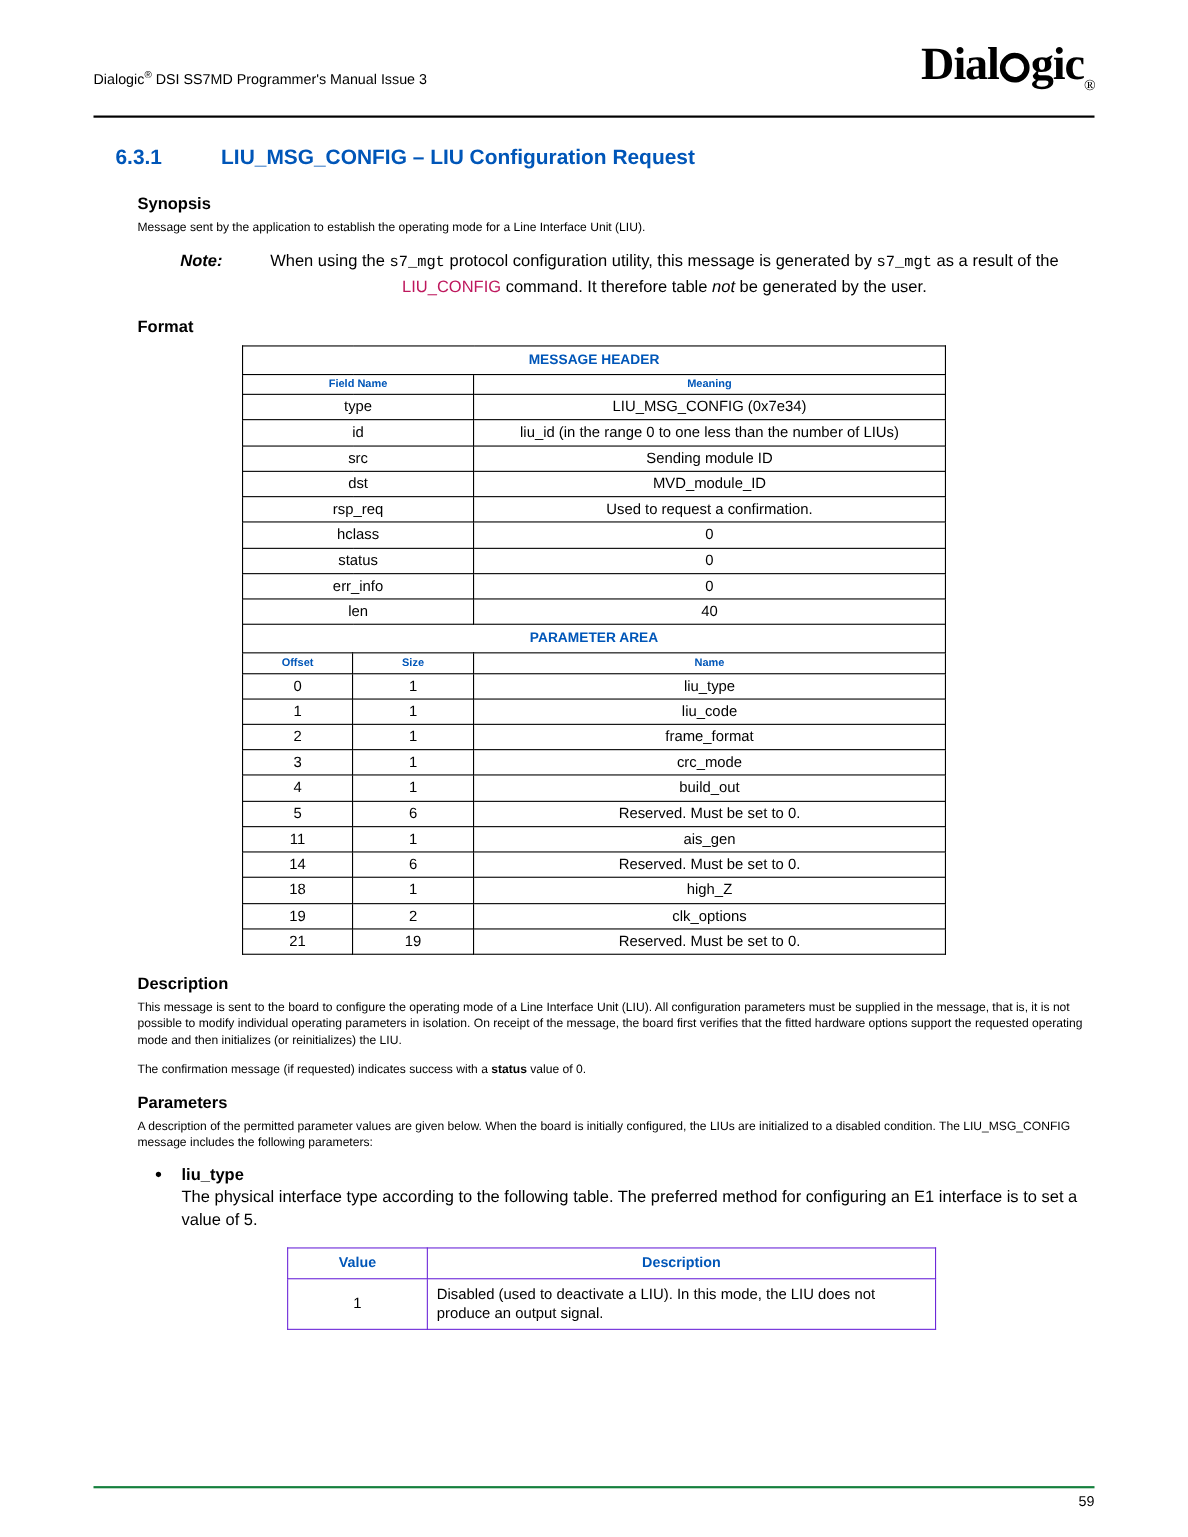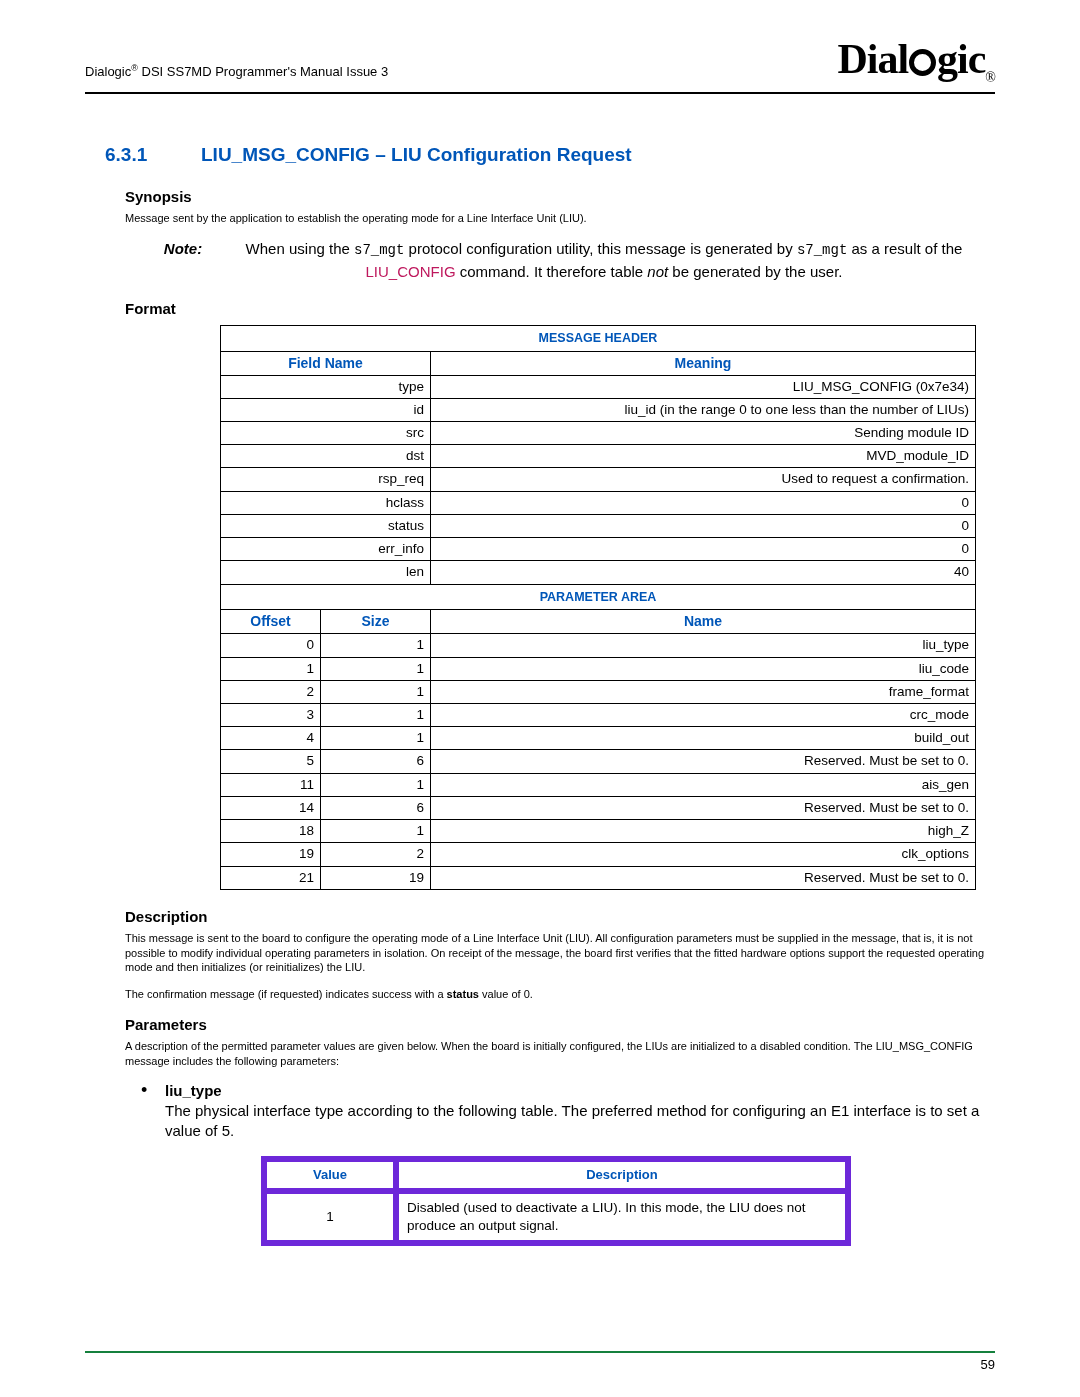--- a/index.html
+++ b/index.html
@@ -15,22 +15,22 @@
     height: 1397px;
     position: relative;
     box-sizing: border-box;
     padding: 38px 85px 50px 85px;
   }
   .header-row {
     display: flex;
     justify-content: space-between;
     align-items: flex-end;
     border-bottom: 2px solid #000;
-    padding-bottom: 7px;
-    margin-bottom: 50px;
+    padding-bottom: 20px;
+    margin-bottom: 26px;
   }
   .header-left {
     font-size: 13px;
     padding-bottom: 6px;
   }
   .header-left sup { font-size: 9px; }
   .logo {
     font-family: Georgia, 'Times New Roman', serif;
     font-size: 42px;
     font-weight: 700;
@@ -81,64 +81,64 @@
     flex: 0 0 60px;
   }
   .note-body { flex: 1; }
   .mono { font-family: "Courier New", monospace; font-size: 14px; }
   .link { color: #be185d; }
   .em { font-style: italic; }
   .b { font-weight: 700; }
 
   table.msg {
     border-collapse: collapse;
-    width: 756px;
+    width: 640px;
     margin: 8px 0 18px 135px;
     font-size: 13.5px;
   }
   table.msg th, table.msg td {
     border: 1px solid #000;
     padding: 2px 6px;
-    text-align: right;
+    text-align: center;
     vertical-align: top;
     line-height: 1.35;
   }
   table.msg th.band {
     text-align: center;
     font-weight: 700;
     color: #0056b8;
     font-size: 12.5px;
     padding: 4px;
   }
   table.msg th.colhead {
     text-align: center;
     font-weight: 700;
     color: #0056b8;
-    font-size: 14px;
+    font-size: 10px;
   }
 
   .bullet-row {
     display: flex;
     margin: 10px 0 0 56px;
   }
   .bullet-dot {
     width: 24px;
     font-size: 18px;
     line-height: 1;
   }
   .bullet-body { flex: 1; font-size: 15px; line-height: 1.35; }
 
   table.vals {
     border-collapse: collapse;
     width: 590px;
     margin: 14px 0 0 176px;
     font-size: 13.5px;
   }
   table.vals th, table.vals td {
-    border: 6px solid #6d28d9;
+    border: 1px solid #6d28d9;
     padding: 5px 8px;
     vertical-align: top;
     line-height: 1.3;
     margin-top: 32px;
   }
   table.vals th {
     text-align: center;
     font-weight: 700;
     color: #0056b8;
     font-size: 13px;

